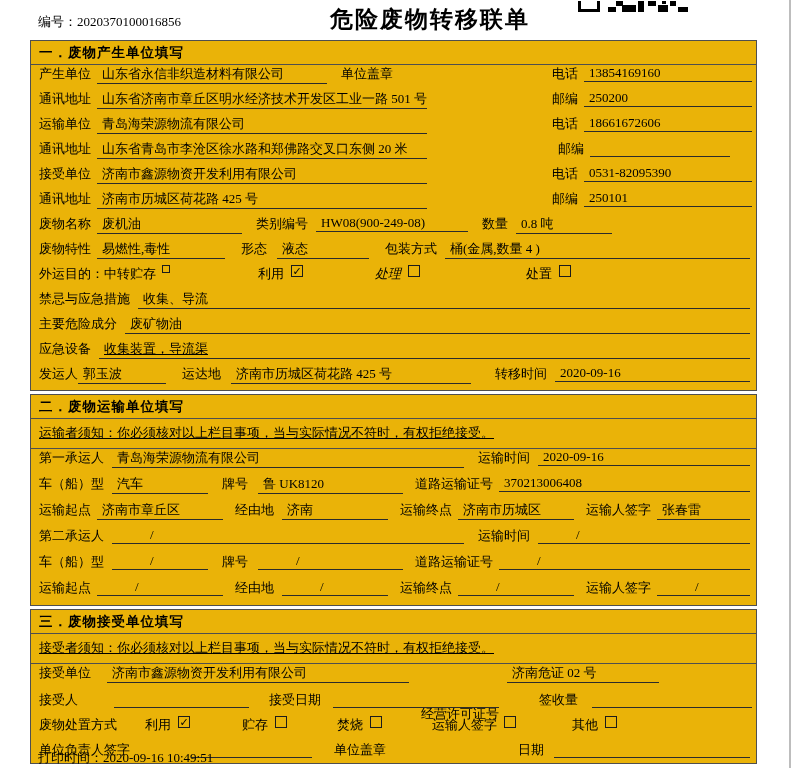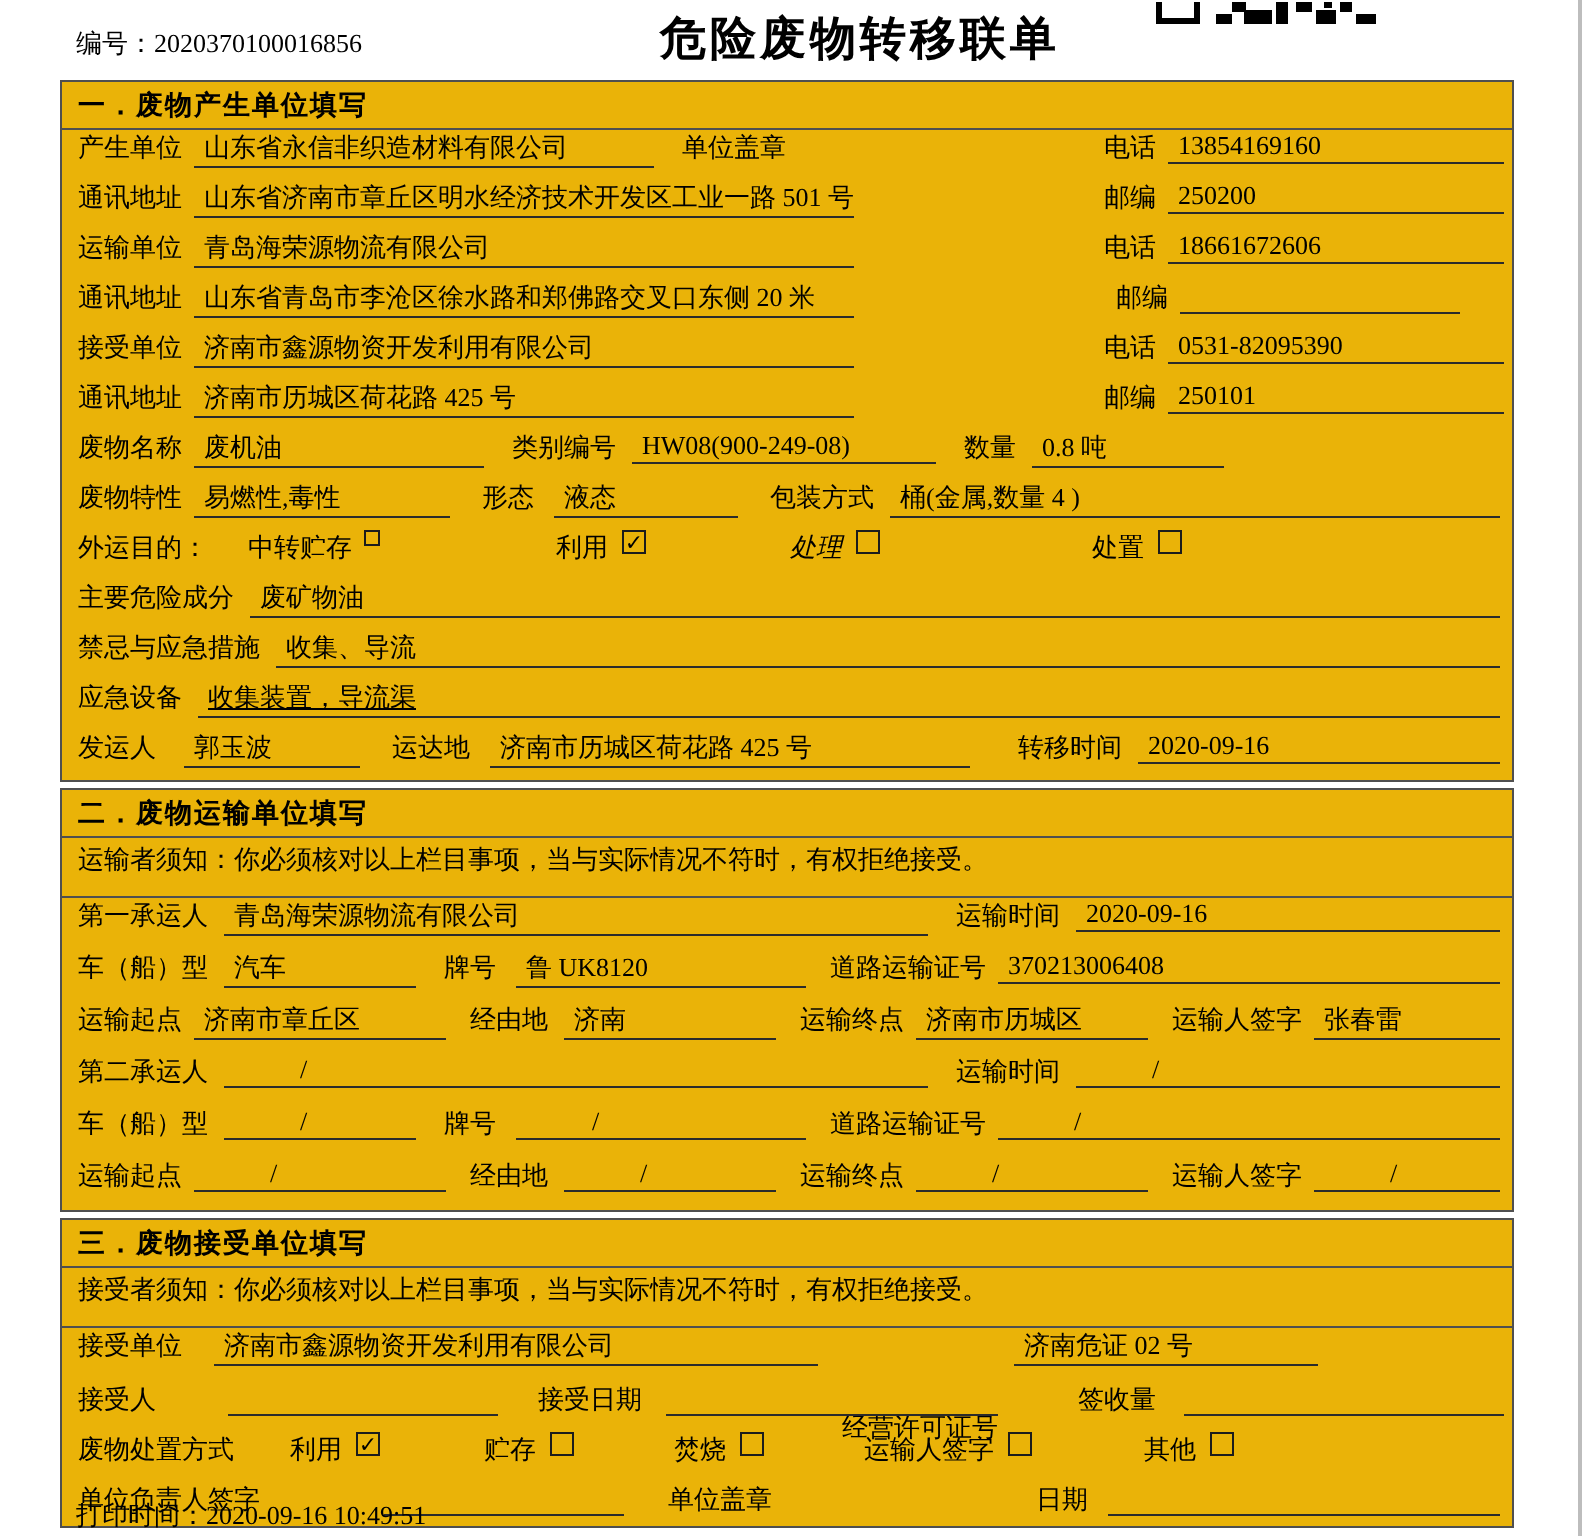--- a/index.html
+++ b/index.html
@@ -17,21 +17,21 @@
   
   .doc { position: absolute; left: 30px; top: 40px; width: 727px; }
   .section { border: 1px solid #4f4f4f; background: #eab308; }
   .section + .section { margin-top: 3px; }
   .sec-title { font-weight: bold; font-size: 13.5px; padding: 3px 8px 2px 8px;
     border-bottom: 1px solid #4f4f4f; letter-spacing: 1px; }
   .row { display: flex; align-items: flex-start; height: 25px; padding: 0 4px 3px 8px; }
   .row.h26 { height: 26px; }
   .row.h27 { height: 27px; }
   .row.h22 { height: 22px; padding-bottom: 4px; }
-  .notice-row { height: 30px; border-bottom: 1px solid #4f4f4f; align-items: flex-start; padding-top: 2px; }
+  .notice-row { height: 30px; border-bottom: 1px solid #4f4f4f; align-items: center; padding-top: 2px; text-decoration: underline; }
   .lb { white-space: nowrap; flex: 0 0 auto; }
   .u { border-bottom: 1px solid #2b2b2b; white-space: nowrap; padding: 0 5px;
     min-height: 17px; flex: 0 0 auto; overflow: visible; }
   .u.grow { flex: 1 1 auto; margin-right: 2px; }
   .u.slash { padding-left: 38px; }
   .ml-a { margin-left: auto; }
 
   
   .cb { flex: 0 0 auto; width: 12px; height: 12px; border: 1px solid #1c1c1c;
     font-size: 11px; line-height: 11px; text-align: center; margin: 0 0 2px 7px;
@@ -132,48 +132,48 @@
         <span class="lb">废物特性</span>
         <span class="u" style="width:128px;margin-left:6px;">易燃性,毒性</span>
         <span class="lb" style="margin-left:16px;">形态</span>
         <span class="u" style="width:92px;margin-left:10px;">液态</span>
         <span class="lb" style="margin-left:16px;">包装方式</span>
         <span class="u grow" style="margin-left:8px;">桶(金属,数量 4 )</span>
       </div>
 
       <div class="row">
         <span class="lb">外运目的：</span>
-        <span class="lb" style="margin-left:20px;">中转贮存</span>
+        <span class="lb" style="margin-left:0;">中转贮存</span>
         <span class="cb cb-sm"></span>
         <span class="lb" style="margin-left:88px;">利用</span>
         <span class="cb">✓</span>
         <span class="lb" style="margin-left:72px;font-style:italic;">处理</span>
         <span class="cb"></span>
         <span class="lb" style="margin-left:106px;">处置</span>
         <span class="cb"></span>
       </div>
 
       <div class="row">
+        <span class="lb">禁忌与应急措施</span>
+        <span class="u grow" style="margin-left:8px;">收集、导流</span>
+      </div>
+
+      <div class="row">
         <span class="lb">主要危险成分</span>
         <span class="u grow" style="margin-left:8px;">废矿物油</span>
       </div>
 
       <div class="row">
-        <span class="lb">禁忌与应急措施</span>
-        <span class="u grow" style="margin-left:8px;">收集、导流</span>
-      </div>
-
-      <div class="row">
         <span class="lb">应急设备</span>
         <span class="u grow" style="margin-left:8px;text-decoration:underline;">收集装置，导流渠</span>
       </div>
 
       <div class="row">
         <span class="lb">发运人</span>
-        <span class="u" style="width:88px;margin-left:14px;">郭玉波</span>
+        <span class="u" style="width:88px;">郭玉波</span>
         <span class="lb" style="margin-left:16px;">运达地</span>
         <span class="u" style="width:240px;margin-left:10px;">济南市历城区荷花路 425 号</span>
         <span class="lb" style="margin-left:24px;">转移时间</span>
         <span class="u grow" style="margin-left:8px;">2020-09-16</span>
       </div>
     </div>
 
     <div class="section">
       <div class="sec-title">二．废物运输单位填写</div>
 

